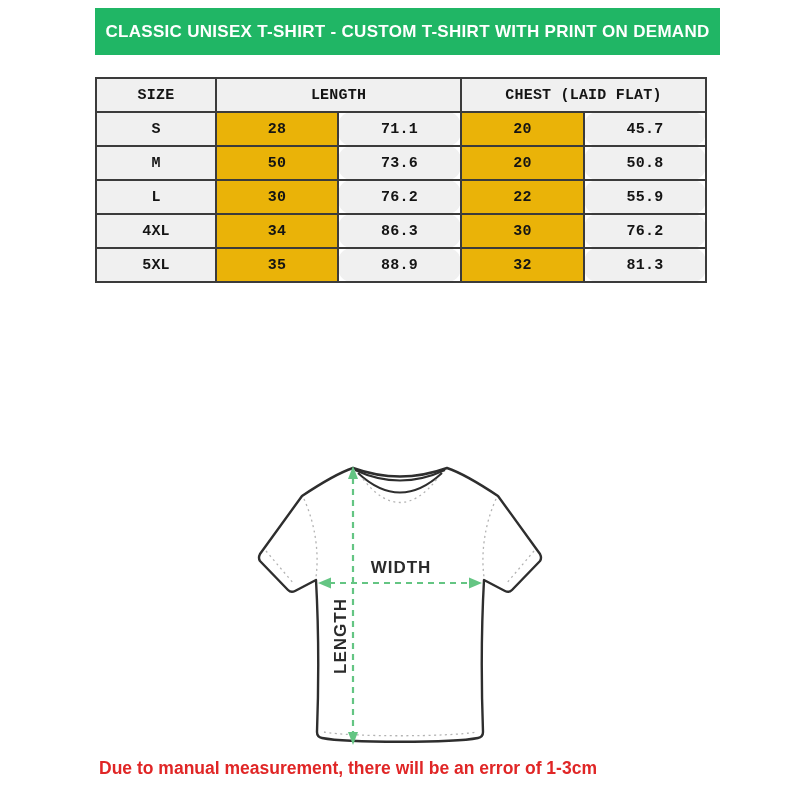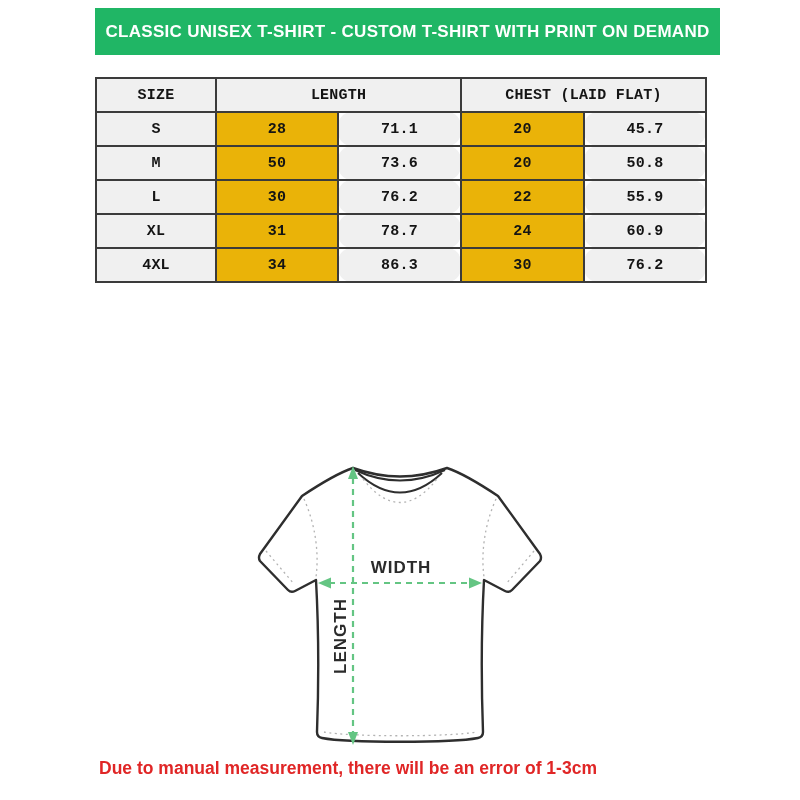--- a/index.html
+++ b/index.html
@@ -95,32 +95,32 @@
             <td class="col-cm">50.8</td>
           </tr>
           <tr>
             <td class="col-size">L</td>
             <td class="col-in">30</td>
             <td class="col-cm">76.2</td>
             <td class="col-in">22</td>
             <td class="col-cm">55.9</td>
           </tr>
           <tr>
-            <td class="col-size">XL</td>
-            <td class="col-in">31</td>
-            <td class="col-cm">78.7</td>
-            <td class="col-in">24</td>
-            <td class="col-cm">60.9</td>
-          </tr>
-          <tr>
             <td class="col-size">4XL</td>
             <td class="col-in">34</td>
             <td class="col-cm">86.3</td>
             <td class="col-in">30</td>
             <td class="col-cm">76.2</td>
+          </tr>
+          <tr>
+            <td class="col-size">5XL</td>
+            <td class="col-in">35</td>
+            <td class="col-cm">88.9</td>
+            <td class="col-in">32</td>
+            <td class="col-cm">81.3</td>
           </tr>
         </tbody>
     </table>
   </div>
 
   <div class="diagram">
     <svg viewBox="0 0 324 330">
 
       <path class="shirt-line" d="
         M115,24

